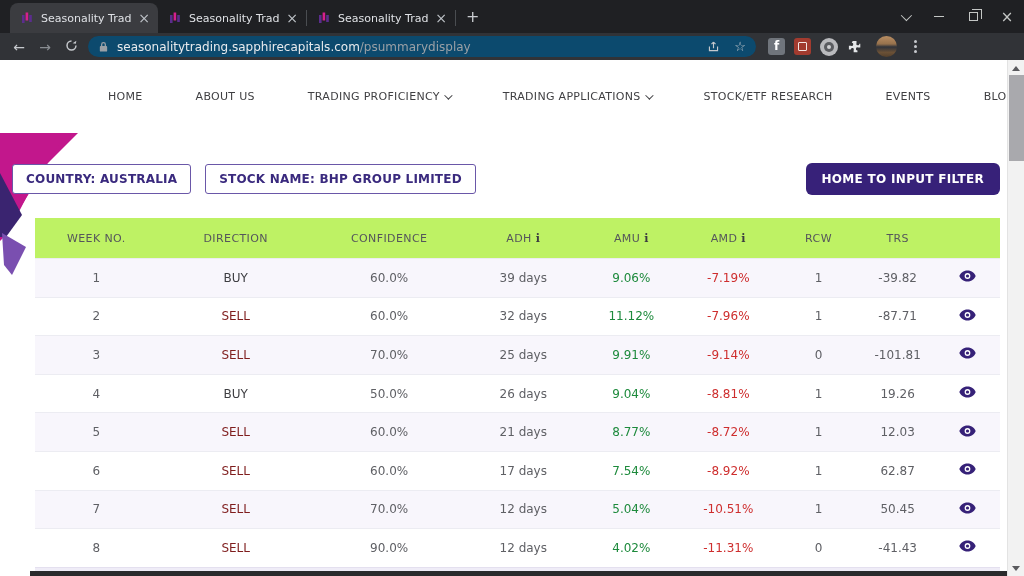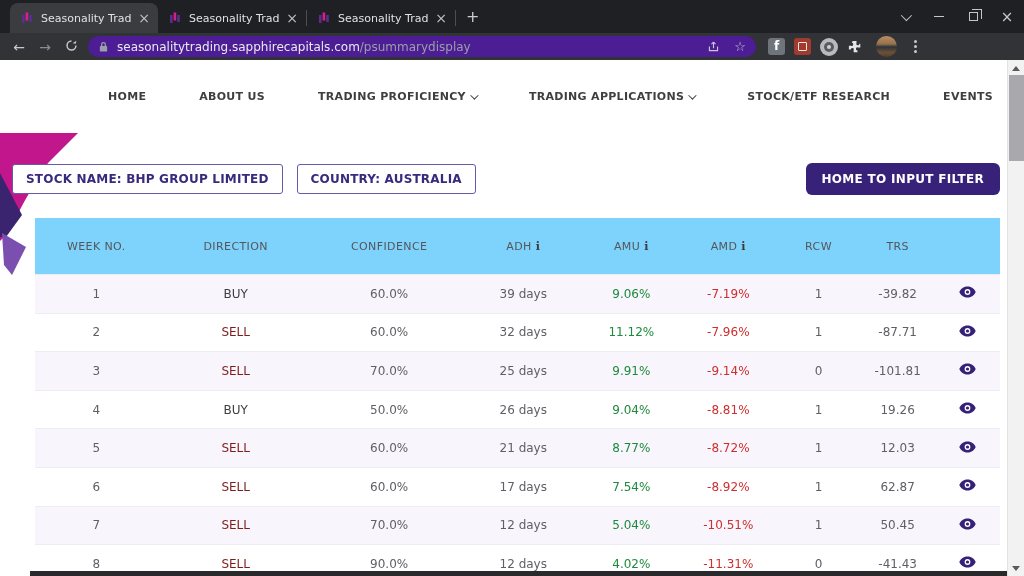--- a/index.html
+++ b/index.html
@@ -21,21 +21,21 @@
   .win-btn { width:34px; height:33px; display:flex; align-items:center; justify-content:center; color:#c4c7c5; font-size:12px; }
   .chev { width:8px; height:8px; border-right:1.5px solid #c4c7c5; border-bottom:1.5px solid #c4c7c5; transform:rotate(45deg) translateY(-2px); }
   .minim { width:10px; height:1.5px; background:#c4c7c5; }
   .restore { width:9px; height:9px; border:1.5px solid #c4c7c5; position:relative; }
   .restore:before { content:""; position:absolute; top:-4px; left:2px; width:9px; height:9px; border-top:1.5px solid #c4c7c5; border-right:1.5px solid #c4c7c5; }
 
   
   .toolbar { position:absolute; top:33px; left:0; right:0; height:27px; background:#313337; display:flex; align-items:center; padding:0 6px; }
   .nav-ic { color:#c6c9cd; font-size:14px; width:26px; text-align:center; }
   .nav-ic.fwd { color:#898d92; }
-  .urlpill { display:flex; align-items:center; height:21px; background:#4c1d95; border-radius:11px; margin-left:4px; width:668px; padding:0 10px; }
+  .urlpill { display:flex; align-items:center; height:21px; background:#0c4a6e; border-radius:11px; margin-left:4px; width:668px; padding:0 10px; }
   .urlpill .host { color:#e8eaed; font-size:12px; }
   .urlpill .path { color:#9aa0a6; font-size:12px; }
   .pill-right { margin-left:auto; display:flex; gap:14px; align-items:center; }
   .pill-ic { color:#c6c9cd; font-size:12px; }
   .ext-row { display:flex; align-items:center; gap:9px; margin-left:12px; }
   .ext-fb { width:17px; height:17px; background:#70757c; border-radius:3px; color:#fff; font-weight:bold; font-size:12px; text-align:center; line-height:17px; }
   .ext-red { width:17px; height:17px; background:#a23b2f; border-radius:3px; position:relative; }
   .ext-red:before { content:""; position:absolute; inset:4px; border:1.5px solid #f2e6e3; border-radius:1px; }
   .ext-film { width:18px; height:18px; border-radius:50%; background:#b9babd; position:relative; }
   .ext-film:before { content:""; position:absolute; inset:4px; border-radius:50%; background:#5a5c60; }
@@ -43,34 +43,34 @@
   .avatar { width:21px; height:21px; border-radius:50%; background:linear-gradient(180deg,#b98e63 0%,#96714c 38%,#2f333b 52%,#6b5136 78%,#54402c 100%); margin-left:4px; }
   .kebab { display:flex; flex-direction:column; gap:2px; margin:0 4px 0 8px; }
   .kebab span { width:3px; height:3px; border-radius:50%; background:#c6c9cd; }
 
   
   .page { position:absolute; top:60px; left:0; right:0; bottom:0; background:#fff; overflow:hidden; }
   .site-header { height:73px; display:flex; align-items:center; padding-left:18px; position:relative; z-index:3; background:#fff; }
   .brand { display:flex; align-items:center; gap:8px; }
   .brand-name { color:#4b2a8a; font-weight:bold; font-size:19px; letter-spacing:1px; }
   .mainnav { display:flex; align-items:center; gap:19px; margin-left:56px; }
-  .nav-item { font-size:11px; font-weight:700; color:#3f3f42; letter-spacing:.3px; display:flex; align-items:center; gap:2px; white-space:nowrap;padding-left:34px; }
+  .nav-item { font-size:11px; font-weight:400; color:#3f3f42; letter-spacing:.3px; display:flex; align-items:center; gap:2px; white-space:nowrap;padding-left:34px; }
   .dd-chev { width:6px; height:6px; border-right:1.5px solid #3f3f42; border-bottom:1.5px solid #3f3f42; transform:rotate(45deg) translateY(-2px); margin-left:2px; }
 
   .content { position:relative; height:443px; }
   .corner-art { position:absolute; left:0; top:0; width:80px; height:145px; z-index:1; }
 
   .filter-row { position:relative; z-index:2; display:flex; align-items:center; padding:30px 24px 0 12px; }
   .chip { border:1px solid #6a57a8; border-radius:3px; background:#fff; color:#3a2a7e; font-size:12px; font-weight:600; padding:7px 13px; letter-spacing:.2px; }
   .chip + .chip { margin-left:14px; }
   .back-btn { margin-left:auto; background:#372179; color:#fff; border:none; border-radius:6px; font-size:12px; font-weight:600; letter-spacing:.3px; padding:9px 16px; font-family:inherit; }
 
   .table { position:absolute; left:35px; right:24px; top:85px; z-index:2; }
   .thead, .trow { display:grid; grid-template-columns:12.7% 16.2% 15.6% 12.2% 10.2% 9.9% 8.8% 7.6% 6.8%; align-items:center; }
-  .thead { height:56px; background:#7dd3fc; color:#55565b; font-size:11px; letter-spacing:.4px; }
+  .thead { height:40px; background:#bef264; color:#55565b; font-size:11px; letter-spacing:.4px; }
   .thead > div, .trow > div { text-align:center; }
   .info { font-family:"DejaVu Serif",serif; font-weight:bold; font-style:normal; font-size:11px; margin-left:4px; color:#3c3c40; }
   .trow { height:38.6px; font-size:12px; color:#5f6065; border-top:1px solid #ececf2; background:#fff; }
   .trow.odd { background:#f8f6fc; }
   .trow .dir.buy { color:#3e3e42; }
   .trow .dir.sell { color:#7f1d1d; }
   .trow .amu { color:#1d8a3c; font-weight:normal; }
   .trow .amd { color:#ce2e2e; font-weight:normal; }
   .eye-btn { background:none; border:none; display:inline-flex; align-items:center; justify-content:center; }
   .row9-sliver { height:6px; background:#efecf7; border-top:1px solid #e4e0ef; }
@@ -210,22 +210,22 @@
 
     <div class="content">
       <svg class="corner-art" viewBox="0 0 80 145">
         <polygon points="0,0 52,0 78,0 40,38 8,100 0,108" fill="#c2178c"></polygon>
         <polygon points="0,0 66,0 6,98 0,98" fill="#c2178c"></polygon>
         <polygon points="0,40 22,82 6,104 0,104" fill="#3a2470"></polygon>
         <polygon points="2,100 26,114 12,142 4,132" fill="#7a4fb0"></polygon>
       </svg>
 
       <div class="filter-row">
+        <span class="chip">COUNTRY: AUSTRALIA</span>
         <span class="chip">STOCK NAME: BHP GROUP LIMITED</span>
-        <span class="chip">COUNTRY: AUSTRALIA</span>
         <button class="back-btn">HOME TO INPUT FILTER</button>
       </div>
 
       <div class="table">
         <div class="thead">
           <div>WEEK NO.</div>
           <div>DIRECTION</div>
           <div>CONFIDENCE</div>
           <div><span>ADH</span><span class="info">i</span></div>
           <div><span>AMU</span><span class="info">i</span></div>

